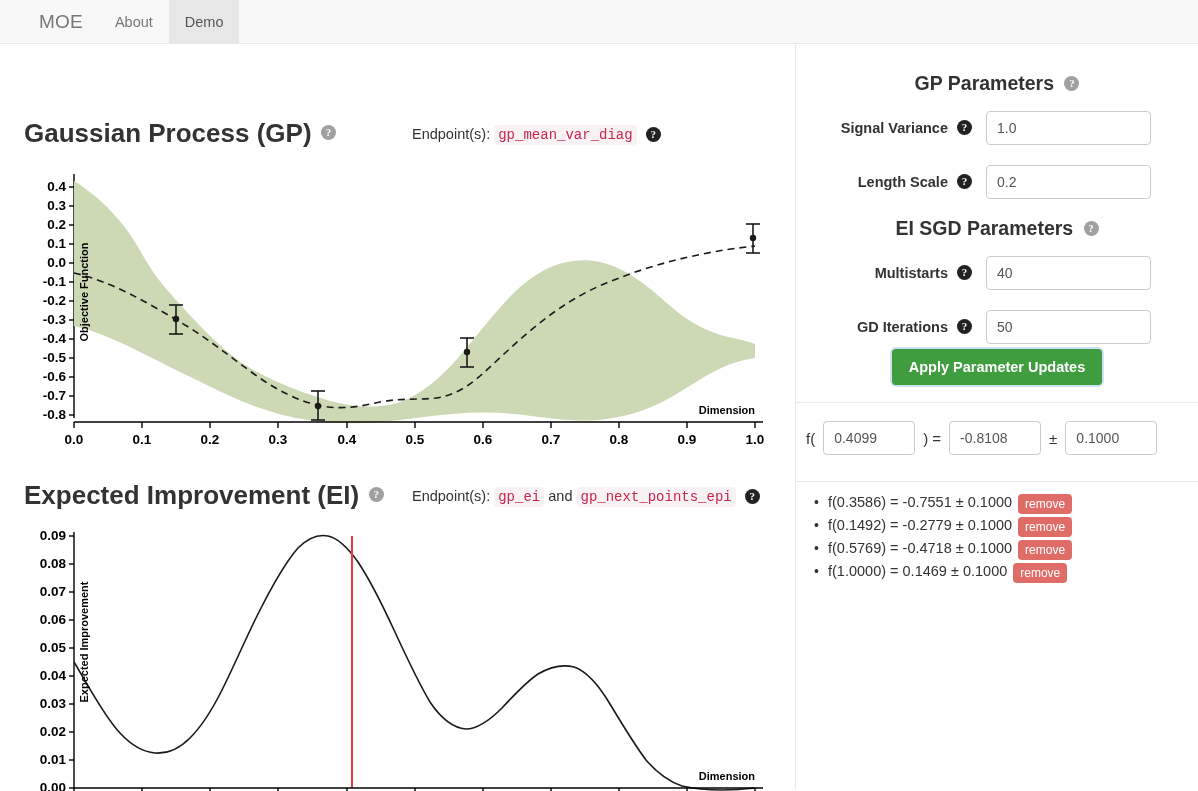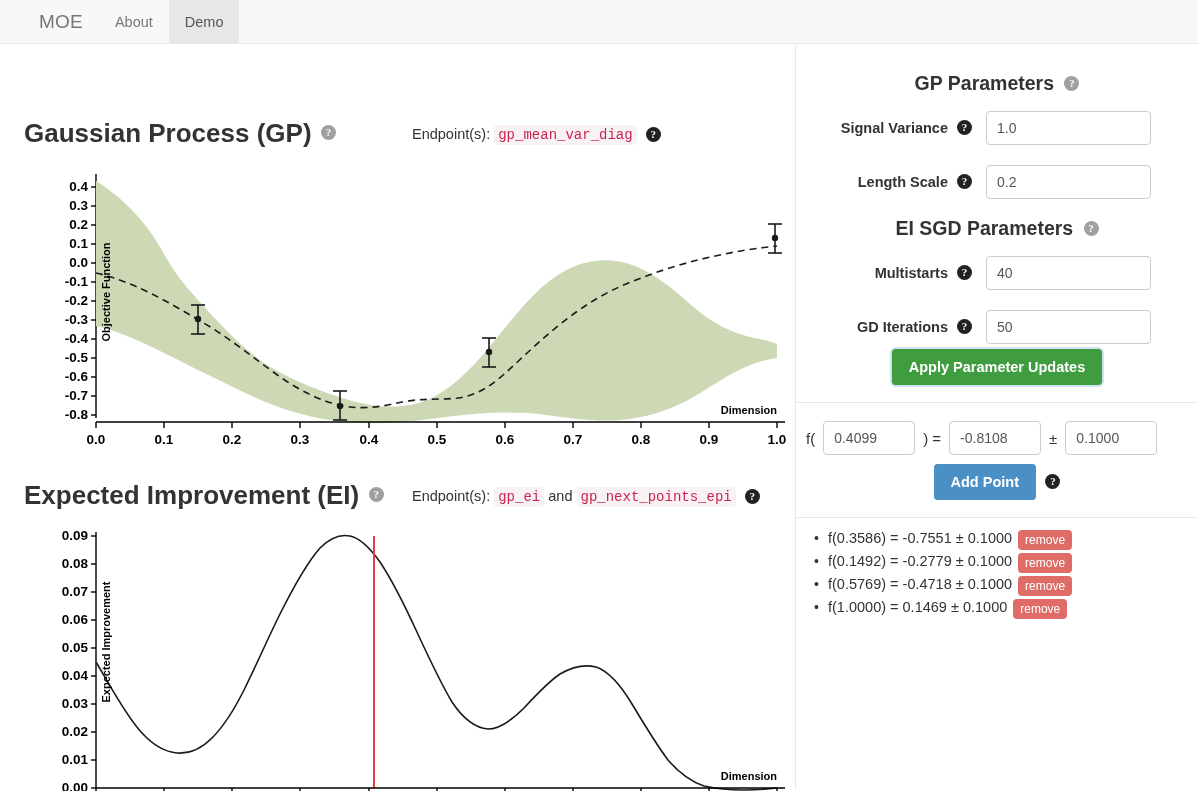--- a/index.html
+++ b/index.html
@@ -61,21 +61,21 @@
     width:15px; height:15px; border-radius:50%;
     background:#a0a0a0; color:#fff;
     font-size:11px; line-height:15px; text-align:center;
     font-weight:bold; font-family:"Liberation Serif", serif;
     cursor:pointer; margin-left:5px;
     position:relative; top:-1px;
   }
   .help.dark{ background:#222; }
 
   
-  .plot{ position:absolute;padding-left:22px; }
+  .plot{ position:absolute; }
   .plot svg{ display:block; }
   .tick-lab{ font-family:"Liberation Sans", sans-serif; font-size:13.5px; fill:#000; font-weight:bold;}
   .ax-name{ font-family:"Liberation Sans", sans-serif; font-size:11px; fill:#000; font-weight:bold; }
 
   
   .panel-title{
     text-align:center; font-size:19.5px; font-weight:bold; color:#333;
   }
   .form-row{
     display:flex; align-items:center; margin-bottom:14px;
@@ -411,24 +411,20 @@
 
     <div class="addrow" style="margin-top:18px; padding-left:10px;">
       <span>f(</span>
       <span class="form-input">0.4099</span>
       <span>) =</span>
       <span class="form-input">-0.8108</span>
       <span>±</span>
       <span class="form-input">0.1000</span>
     </div>
 
-    <div style="text-align:center; margin-top:18px;">
-      <span class="btn btn-blue">Add Point</span>
-      <span class="help dark">?</span>
-    </div>
 
     <hr class="sep" style="margin-top:26px;">
 
 
     <ul class="pt-list" style="margin-top:12px;">
       <li>
         <span>f(0.3586) = -0.7551 ± 0.1000</span>
         <span class="btn-remove">remove</span>
       </li>
       <li>

